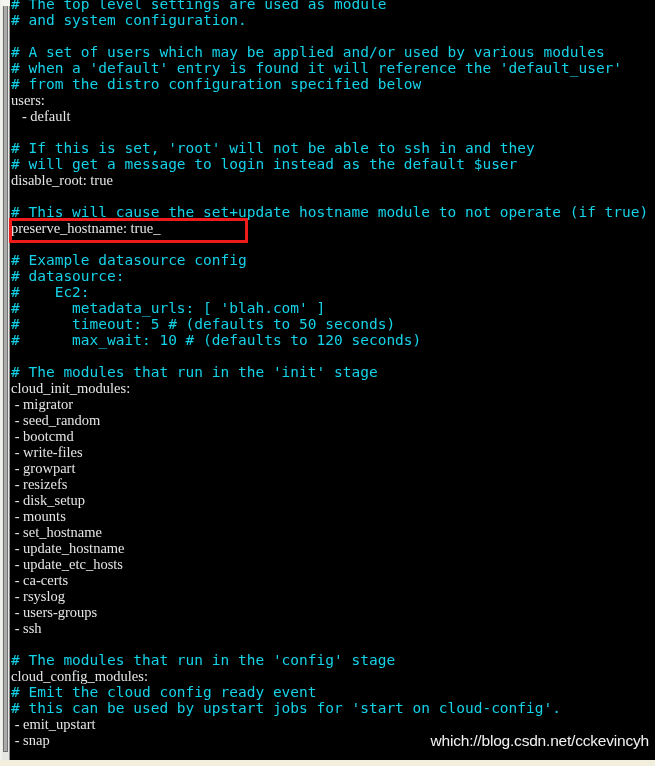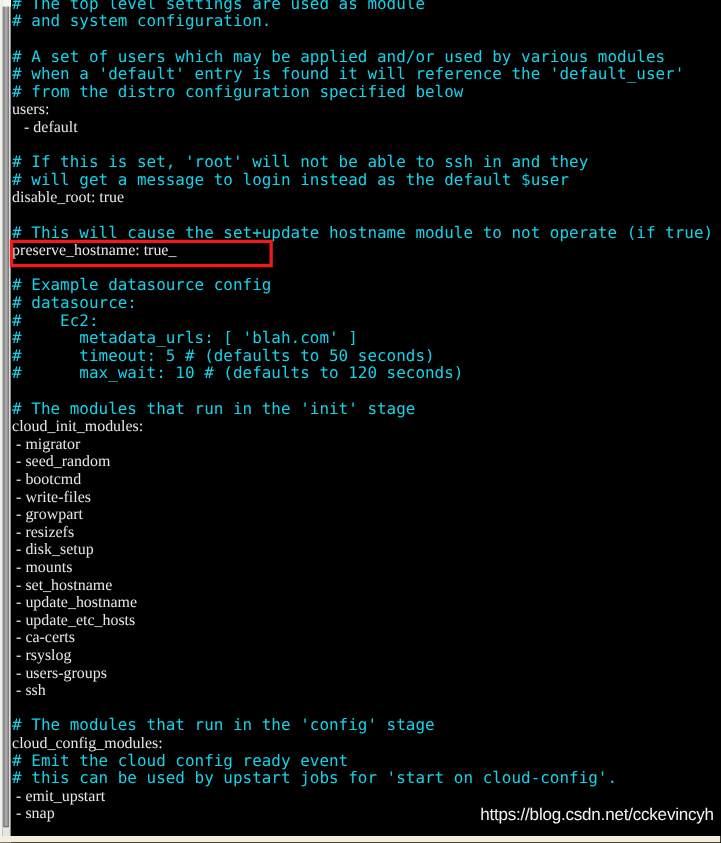--- a/index.html
+++ b/index.html
@@ -153,15 +153,15 @@
   <div id="left-chrome">
     <div class="outer-edge"></div>
     <div class="trough"></div>
     <div class="thumb"></div>
     <div class="top-notch"></div>
   </div>
 
 
   <div id="bottom-strip"></div>
 
-  <div id="watermark">https://blog.csdn.net/cckevincyh</div>
+  <div id="watermark">which://blog.csdn.net/cckevincyh</div>
 
 </div>
 
 </body></html>

